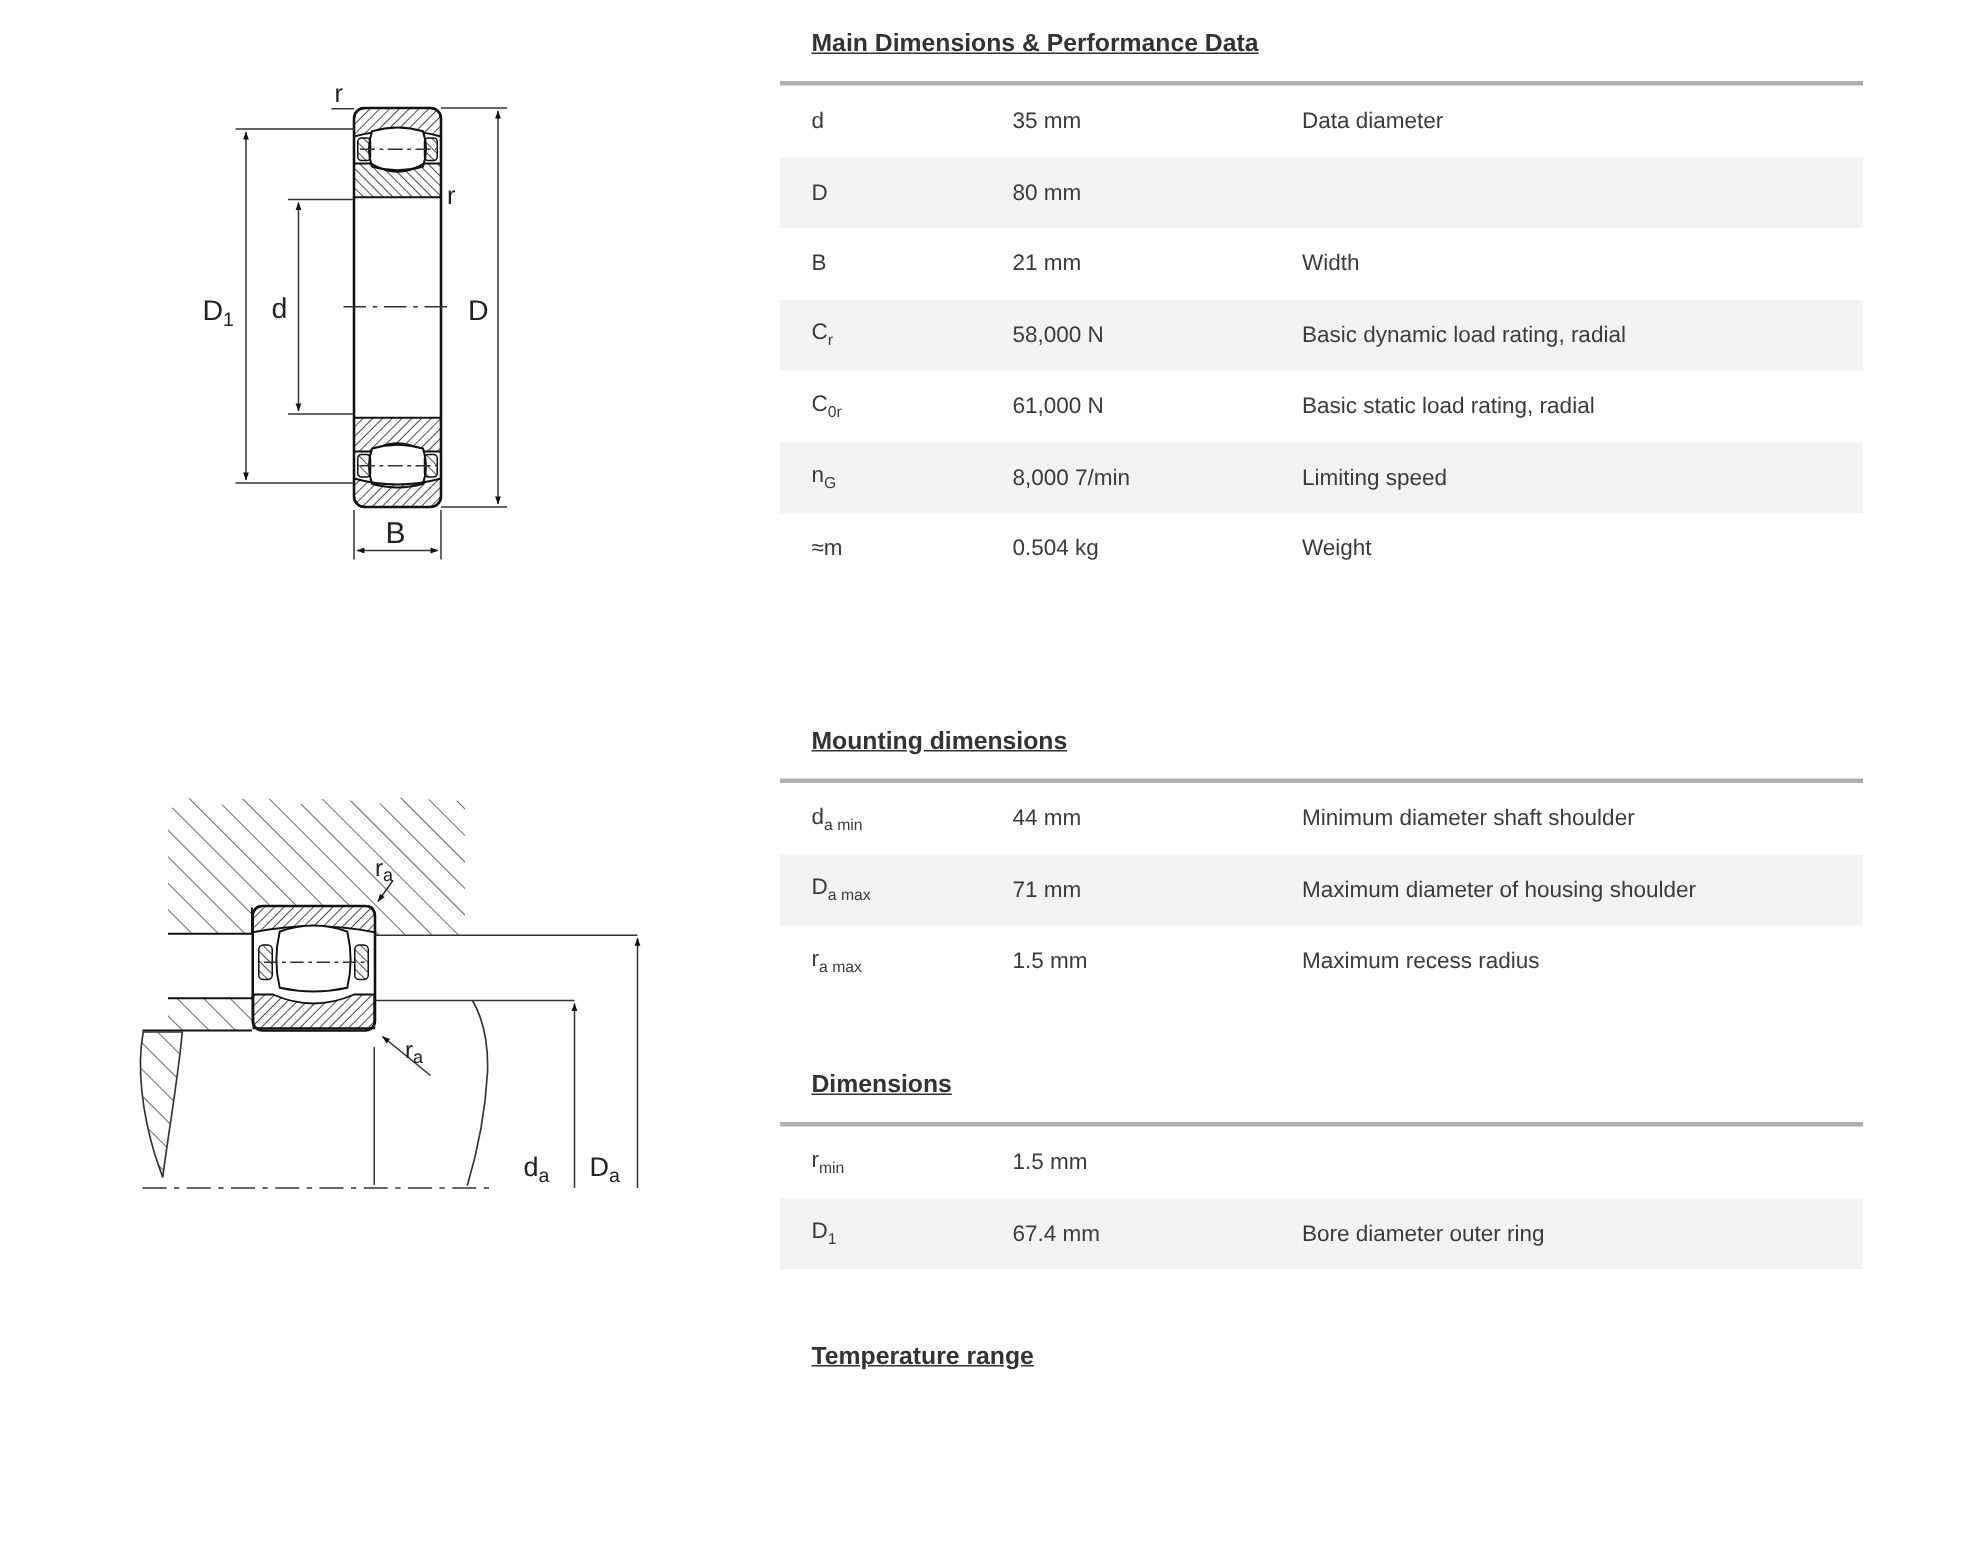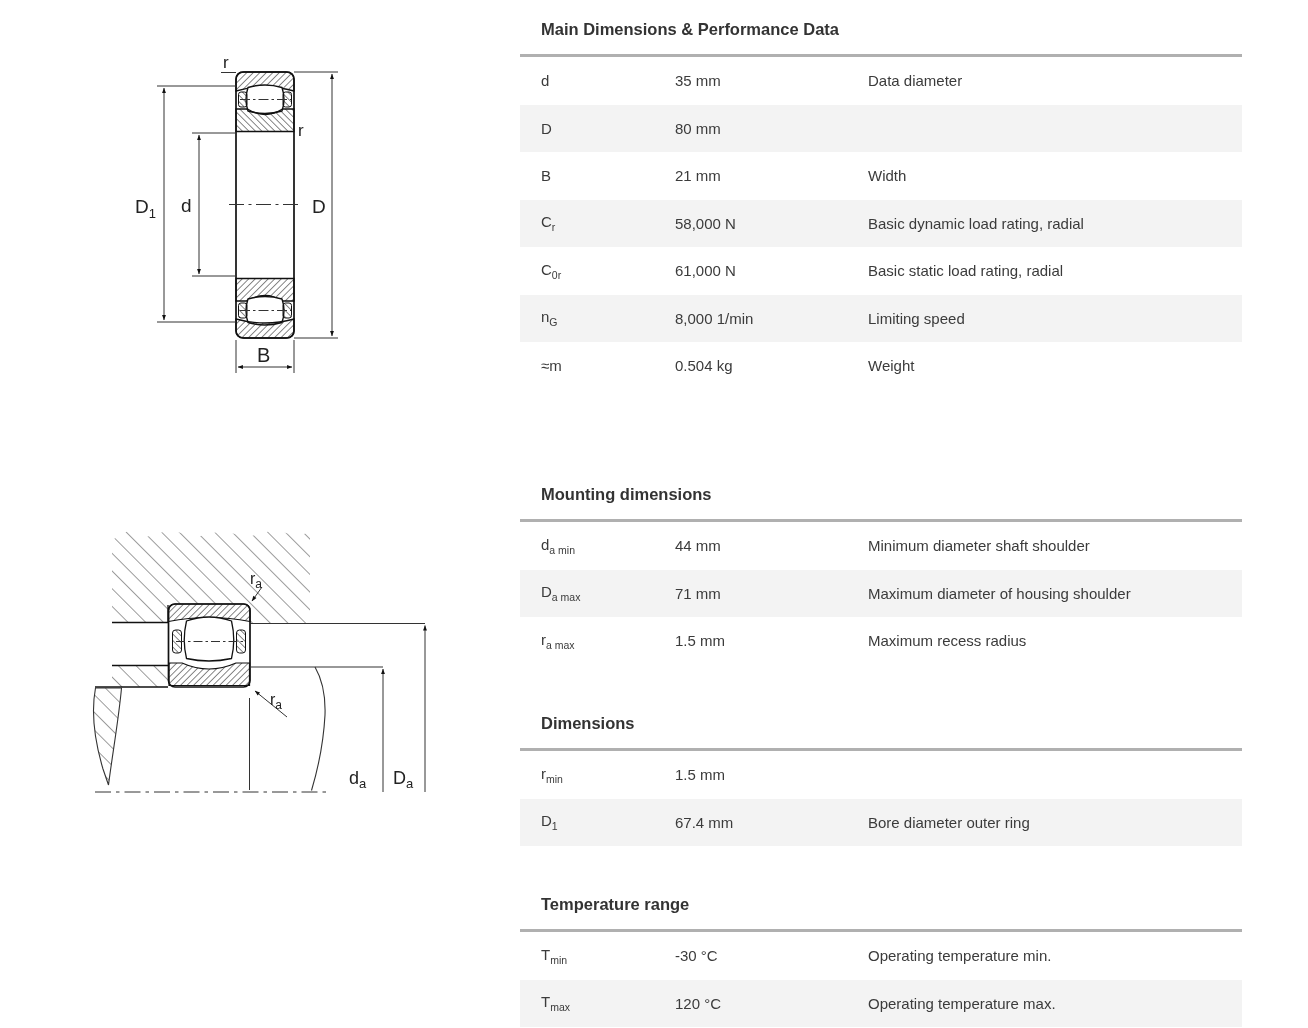--- a/index.html
+++ b/index.html
@@ -9,21 +9,21 @@
     --title:#333333;
   }
   *{box-sizing:border-box;margin:0;padding:0}
   html,body{width:1308px;height:1028px;background:#fff;overflow:hidden;
     font-family:"Liberation Sans","DejaVu Sans",sans-serif;}
   .stage{position:relative;width:1308px;height:1028px;background:#fff;}
 
   
   .section{position:absolute;left:520px;width:722px;}
   .section-title{font-size:16.5px;font-weight:700;color:var(--title);
-    line-height:22px;padding-left:21px;margin-bottom:14px;}
+    line-height:22px;padding-left:21px;margin-bottom:14px;text-decoration:underline;}
   .rows{border-top:3px solid var(--rule);}
   .row{display:grid;grid-template-columns:134px 193px 1fr;align-items:center;
     height:47.5px;padding-left:21px;font-size:15px;color:var(--text);}
   .row:nth-child(even){background:var(--row-alt-bg);}
   .c-sym sub{font-size:10.5px;}
   .c-val,.c-desc{white-space:nowrap;}
 
   
   .drawing{position:absolute;}
   svg text{font-family:"Liberation Sans","DejaVu Sans",sans-serif;fill:#222;}
@@ -171,21 +171,21 @@
           <span class="c-val">58,000 N</span>
           <span class="c-desc">Basic dynamic load rating, radial</span>
         </div>
         <div class="row">
           <span class="c-sym"><span>C</span><sub>0r</sub></span>
           <span class="c-val">61,000 N</span>
           <span class="c-desc">Basic static load rating, radial</span>
         </div>
         <div class="row">
           <span class="c-sym"><span>n</span><sub>G</sub></span>
-          <span class="c-val">8,000 1/min</span>
+          <span class="c-val">8,000 7/min</span>
           <span class="c-desc">Limiting speed</span>
         </div>
         <div class="row">
           <span class="c-sym"><span>≈m</span></span>
           <span class="c-val">0.504 kg</span>
           <span class="c-desc">Weight</span>
         </div>
       </div>
   </div>
 
@@ -220,27 +220,15 @@
         <div class="row">
           <span class="c-sym"><span>D</span><sub>1</sub></span>
           <span class="c-val">67.4 mm</span>
           <span class="c-desc">Bore diameter outer ring</span>
         </div>
       </div>
   </div>
 
   <div class="section" style="top:893px">
     <div class="section-title">Temperature range</div>
-    <div class="rows">
-        <div class="row">
-          <span class="c-sym"><span>T</span><sub>min</sub></span>
-          <span class="c-val">-30 °C</span>
-          <span class="c-desc">Operating temperature min.</span>
-        </div>
-        <div class="row">
-          <span class="c-sym"><span>T</span><sub>max</sub></span>
-          <span class="c-val">120 °C</span>
-          <span class="c-desc">Operating temperature max.</span>
-        </div>
-      </div>
   </div>
 
 </div>
 
 </body></html>

